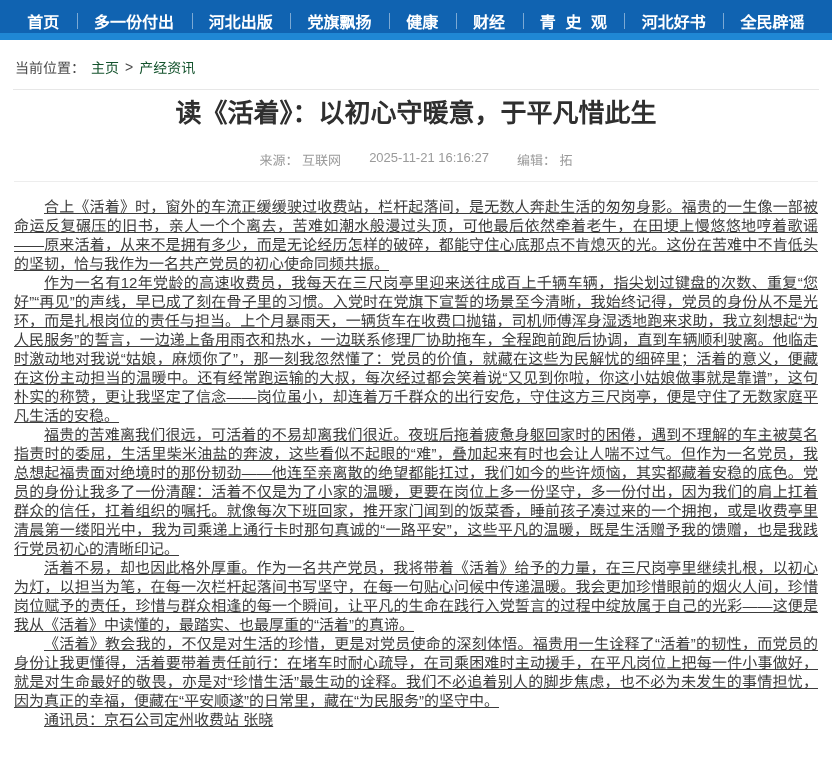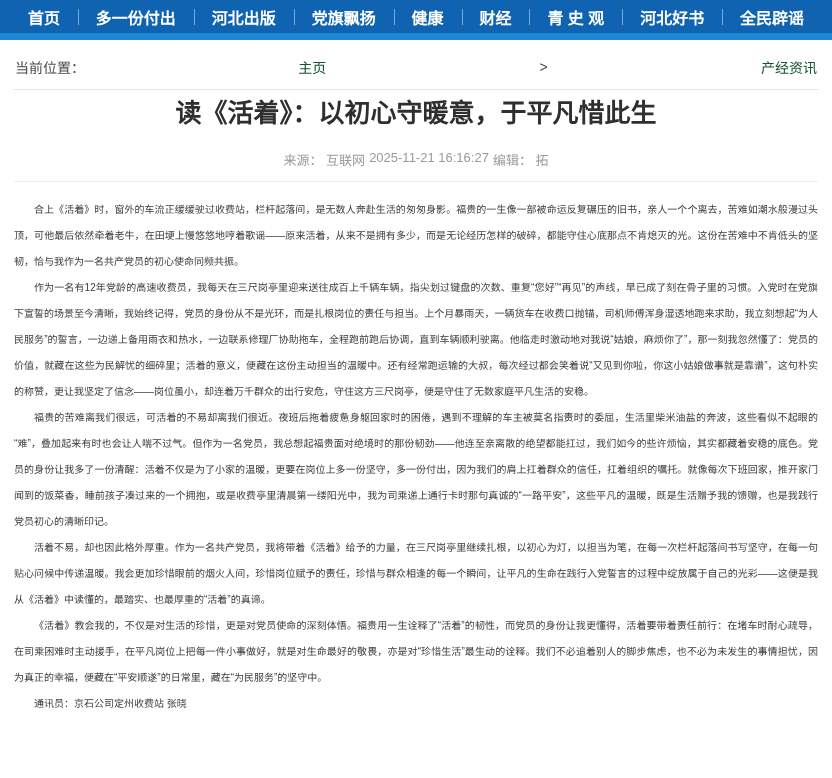--- a/index.html
+++ b/index.html
@@ -12,23 +12,24 @@
   *{box-sizing:border-box;margin:0;padding:0;}
   html,body{background:#ffffff;}
   body{
     width:832px;height:778px;overflow:hidden;position:relative;
     font-family:"Liberation Sans","DejaVu Sans",sans-serif;
   }
   
   .navbar{
     background:var(--nav-bg,#1063b1);
     height:33px;
-    display:flex;align-items:center;
+    display:flex;align-items:flex-end;
     list-style:none;
     padding:0 10px;
+    font-family:Liberation Mono, monospace;
   }
   .navbar li{
     flex:1 1 auto;
     display:flex;align-items:center;justify-content:center;
     position:relative;
     color:#ffffff;
     font-size:16px;font-weight:700;
     white-space:nowrap;
     cursor:pointer;
   }
@@ -39,47 +40,48 @@
     width:1px;height:16px;
     background:rgba(255,255,255,0.45);
   }
   .nav-strip{height:7px;background:var(--nav-strip,#1f87d4);}
   
   .breadcrumb{
     margin:0 13px;
     padding:17px 2px 12px 2px;
     border-bottom:1px solid var(--divider,#e7e7e7);
     font-size:14px;color:#4a4a4a;
-    display:flex;align-items:center;gap:6px;justify-content:space-between;
+    display:flex;align-items:center;gap:6px;
   }
   .breadcrumb .crumb-link{color:#14532d;text-decoration:none;cursor:pointer;}
   
   .article{padding:0 14px;}
   .article-title{
     margin-top:5px;
     text-align:center;
     font-size:26px;font-weight:700;color:#2f2f2f;
     line-height:1.4;
   }
   .article-meta{
     margin-top:19px;
     text-align:center;
     font-size:13px;color:var(--meta-text,#9a9a9a);
-    display:flex;justify-content:center;gap:4px;
+    display:flex;justify-content:center;gap:28px;
   }
   .meta-divider{
     margin:12px 0 15px 0;
     border:none;border-top:1px solid #ededed;height:0;
   }
   .article-body p{
-    font-size:10px;
-    line-height:26px;
+    font-size:15px;
+    line-height:19px;
     color:var(--body-text,#3c3c3c);
     text-indent:2em;
     text-align:justify;
+    text-decoration:underline;
   }
 </style>
 </head>
 <body>
 
 <ul class="navbar">
   <li>首页</li>
   <li>多一份付出</li>
   <li>河北出版</li>
   <li>党旗飘扬</li>

